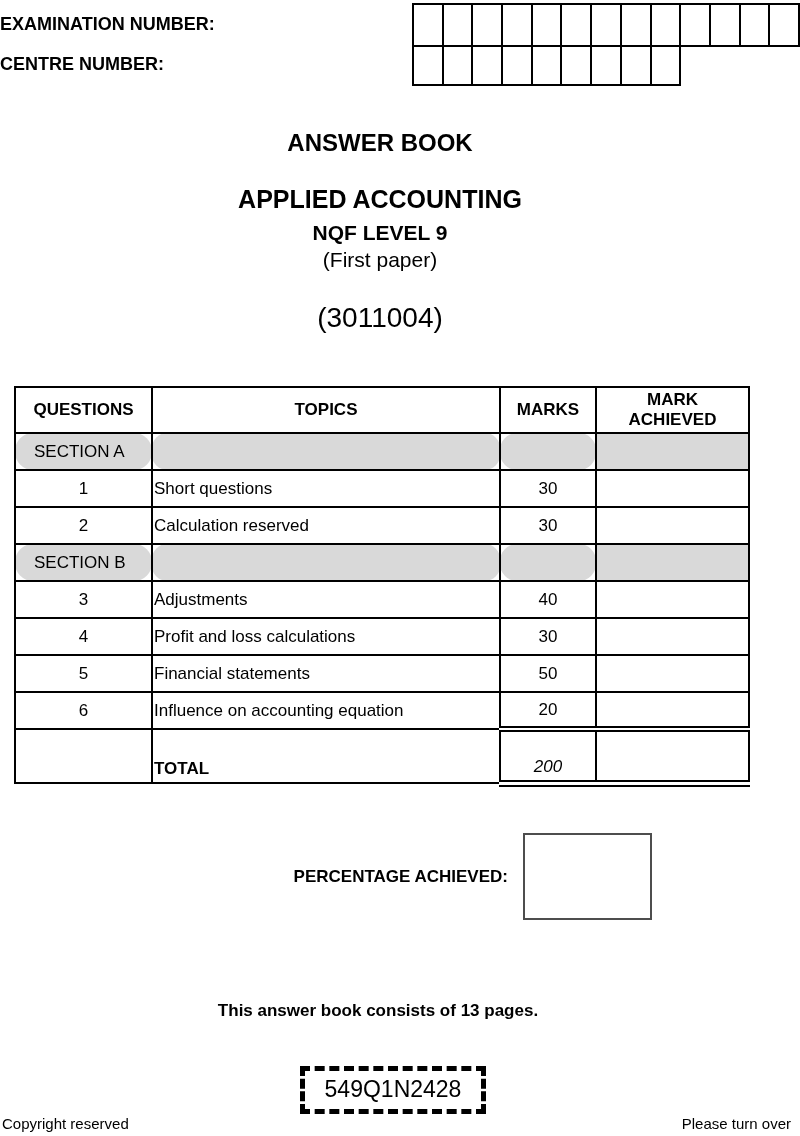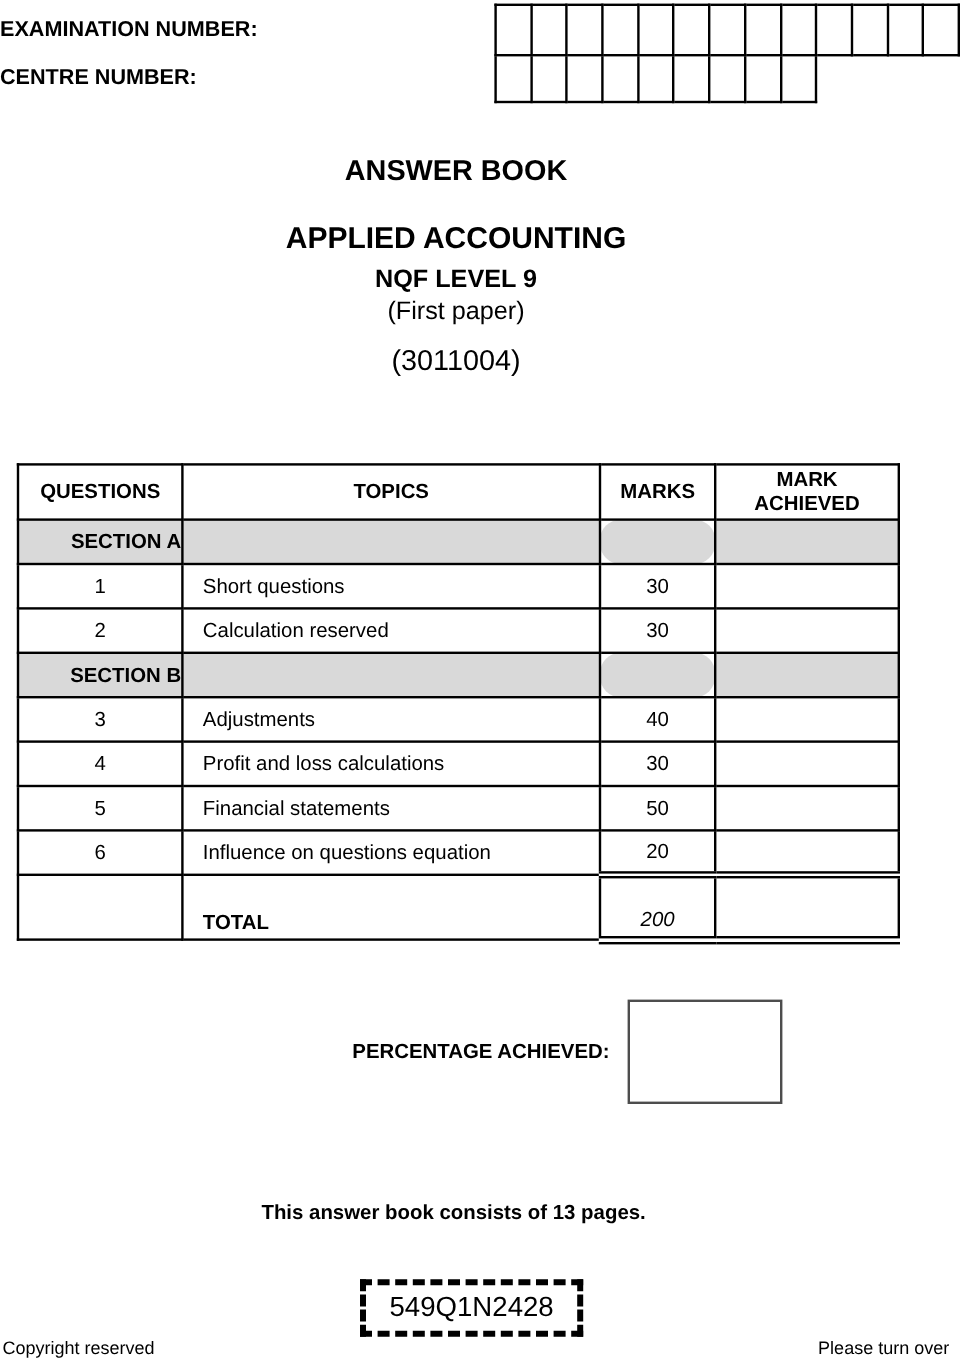--- a/index.html
+++ b/index.html
@@ -28,45 +28,45 @@
   table.id-grid tr.exam-r td   { height: 42px; }
   table.id-grid tr.centre-r td { height: 39px; }
   table.id-grid td.ghost { border: none; background: transparent; }
 
   
   .titles { position: absolute; top: 129px; left: 0; width: 760px; text-align: center; }
   .t-answerbook { font-size: 24px; font-weight: bold; }
   .t-subject    { font-size: 25px; font-weight: bold; margin-top: 28px; }
   .t-level      { font-size: 21px; font-weight: bold; margin-top: 7px; }
   .t-paper      { font-size: 21px; margin-top: 3px; }
-  .t-code       { font-size: 24px; margin-top: 15px; }
+  .t-code       { font-size: 28px; margin-top: 30px; }
   .t-date       { font-size: 21px; font-weight: bold; margin-top: 29px; }
 
   
   table.marks {
     position: absolute; left: 14px; top: 386px;
     width: 734px; border-collapse: collapse; table-layout: fixed;
     font-size: 17px;
   }
   table.marks col.c-q { width: 137px; }
   table.marks col.c-t { width: 348px; }
   table.marks col.c-m { width: 96px; }
   table.marks col.c-a { width: 153px; }
   table.marks th, table.marks td { border: 2px solid #000; }
   table.marks th {
     height: 46px; font-weight: bold; text-align: center;
     vertical-align: middle; white-space: pre-line; line-height: 1.15;
   }
   table.marks tr.body-row td { height: 37px; }
   table.marks td.q { text-align: center; }
-  table.marks td.t { text-align: left; padding-left: 16px; font-weight: normal; }
+  table.marks td.t { text-align: left; padding-left: 1px; font-weight: normal; border-radius: 15px; }
   table.marks td.m { text-align: center; border-radius: 17px; }
   table.marks tr.section td { background: #d9d9d9; }
   table.marks tr.section td.q {
-    text-align: right; padding-left: 18px; font-weight: bold;
+    text-align: left; padding-left: 18px; font-weight: normal; border-radius: 18px;
   }
   table.marks tr.total td { height: 54px; vertical-align: bottom; }
   table.marks tr.total td.t { font-weight: bold; padding-bottom: 3px; }
   table.marks tr.total td.m { padding-bottom: 3px; font-style: italic; }
   table.marks tr.total td.dbl {
     border-top: 6px double #000;
     border-bottom: 7px double #000;
   }
 
   
@@ -200,21 +200,21 @@
           <td class="a"></td>
         </tr>
         <tr class="body-row">
           <td class="q">5</td>
           <td class="t">Financial statements</td>
           <td class="m">50</td>
           <td class="a"></td>
         </tr>
         <tr class="body-row">
           <td class="q">6</td>
-          <td class="t">Influence on questions equation</td>
+          <td class="t">Influence on accounting equation</td>
           <td class="m">20</td>
           <td class="a"></td>
         </tr>
         <tr class="total">
           <td class="q"></td>
           <td class="t">TOTAL</td>
           <td class="m dbl">200</td>
           <td class="a dbl"></td>
         </tr>
       </tbody>

